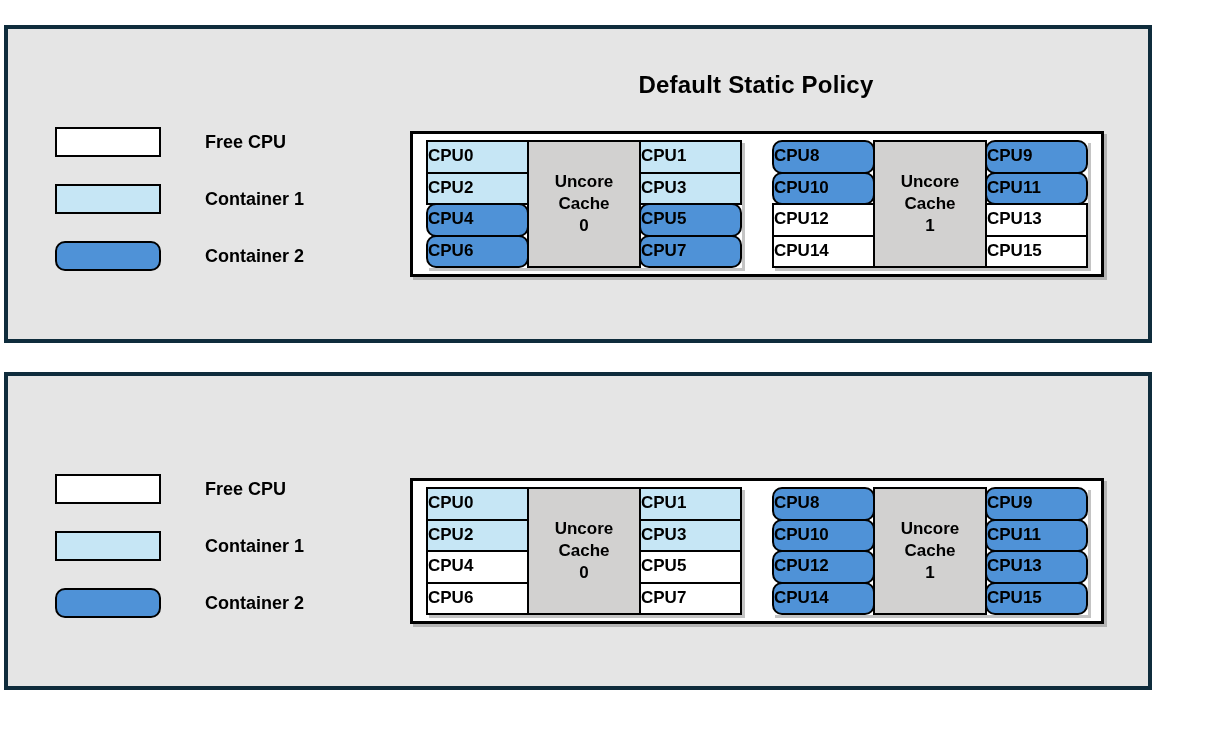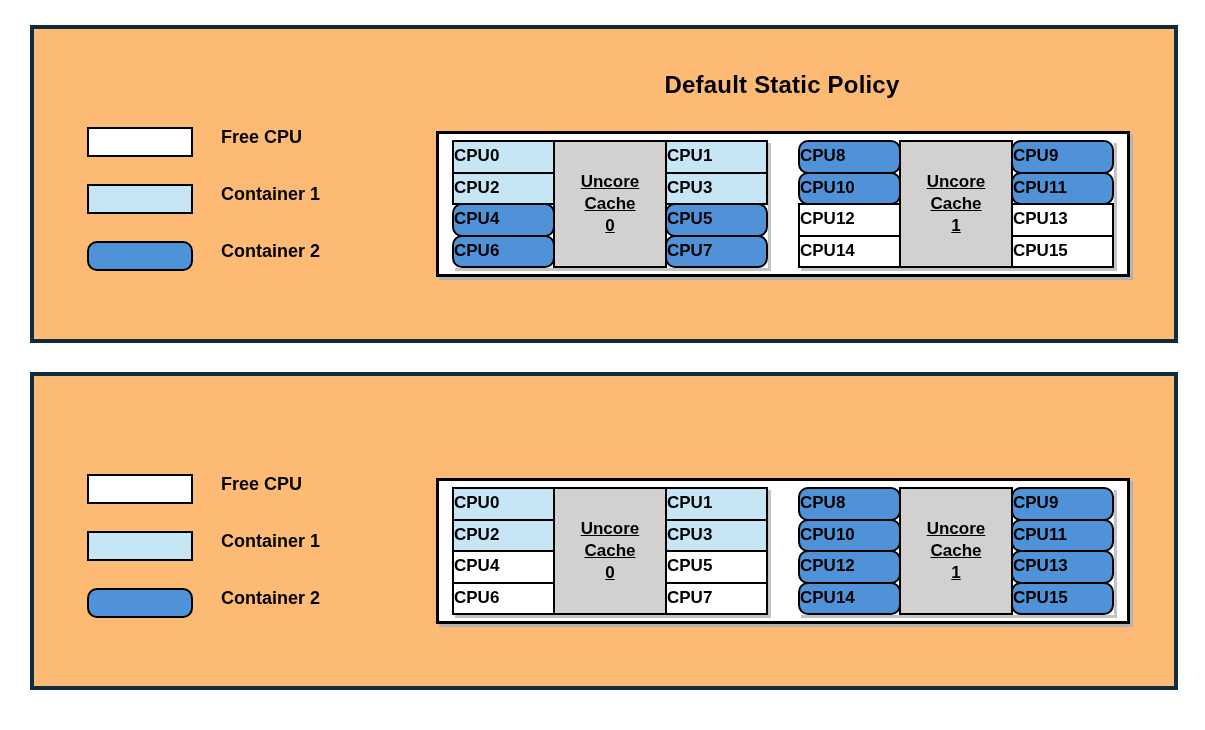--- a/index.html
+++ b/index.html
@@ -1,48 +1,48 @@
 <!DOCTYPE html>
 <html style="--color-free: #ffffff; --color-container1: #c6e6f5; --color-container2: #4f92d7; --color-cache: #d2d1d0; --color-panel_border: #0f2c3c;"><head>
 <meta charset="utf-8">
 <style>
   * { margin: 0; padding: 0; box-sizing: border-box; }
   html, body { width: 1205px; height: 730px; background: #ffffff;
     font-family: "Liberation Sans", sans-serif; position: relative; overflow: hidden; }
 
-  .panel { position: absolute; left: 30px; width: 1148px; height: 318px;
-    border: 4px solid var(--color-panel_border, #0f2c3c); background: #fdba74; }
+  .panel { position: absolute; left: 4px; width: 1148px; height: 318px;
+    border: 4px solid var(--color-panel_border, #0f2c3c); background: #e5e5e5; }
   .panel-0 { top: 25px; }
   .panel-1 { top: 372px; }
 
   .panel-title { position: absolute; left: 400px; width: 696px; top: 42px;
     text-align: center; font-size: 24px; font-weight: bold; color: #000;
     letter-spacing: 0.2px; white-space: nowrap; }
 
   .legend { position: absolute; left: 47px; top: 98px;
     display: flex; flex-direction: column; gap: 27px; }
-  .legend-row { display: flex; align-items: flex-start; gap: 28px; margin-left: 6px; }
+  .legend-row { display: flex; align-items: center; gap: 44px; }
   .swatch { width: 106px; height: 30px; border: 2px solid #000; display: inline-block; }
   .legend-label { font-size: 18px; font-weight: bold; color: #000; white-space: nowrap; }
 
   .diagram { position: absolute; left: 402px; top: 102px; width: 694px; height: 146px;
     border: 3px solid #000; background: #fff; box-shadow: 3px 3px 0 #b3b3b3;
     display: flex; align-items: center; justify-content: space-between; padding: 0 13px; }
 
   .group { display: flex; align-items: stretch; height: 128px;
     box-shadow: 3px 3px 0 #c4c4c4; }
   .cpu-col { display: flex; flex-direction: column; width: 103px; }
   .cell { height: 48px; border: 2px solid #000; background: #fff;
     font-size: 17px; font-weight: bold; color: #000;
     text-align: left; line-height: 28px; }
   .cell + .cell { margin-top: -2px; }
   .cache-box { width: 114px; border: 2px solid #000; margin: 0 -2px;
     background: var(--color-cache, #d2d1d0);
     display: flex; flex-direction: column; align-items: center; justify-content: center;
-    font-size: 17px; font-weight: bold; color: #000; line-height: 1.3; text-decoration: underline; }
+    font-size: 17px; font-weight: bold; color: #000; line-height: 1.3; }
 
   .state-free       { background: var(--color-free, #ffffff); }
   .state-container1 { background: var(--color-container1, #c6e6f5); }
   .state-container2 { background: var(--color-container2, #4f92d7); border-radius: 10px; }
 </style>
 </head>
 <body>
 
 <section class="panel panel-0">
   <div class="panel-title">Default Static Policy</div>

